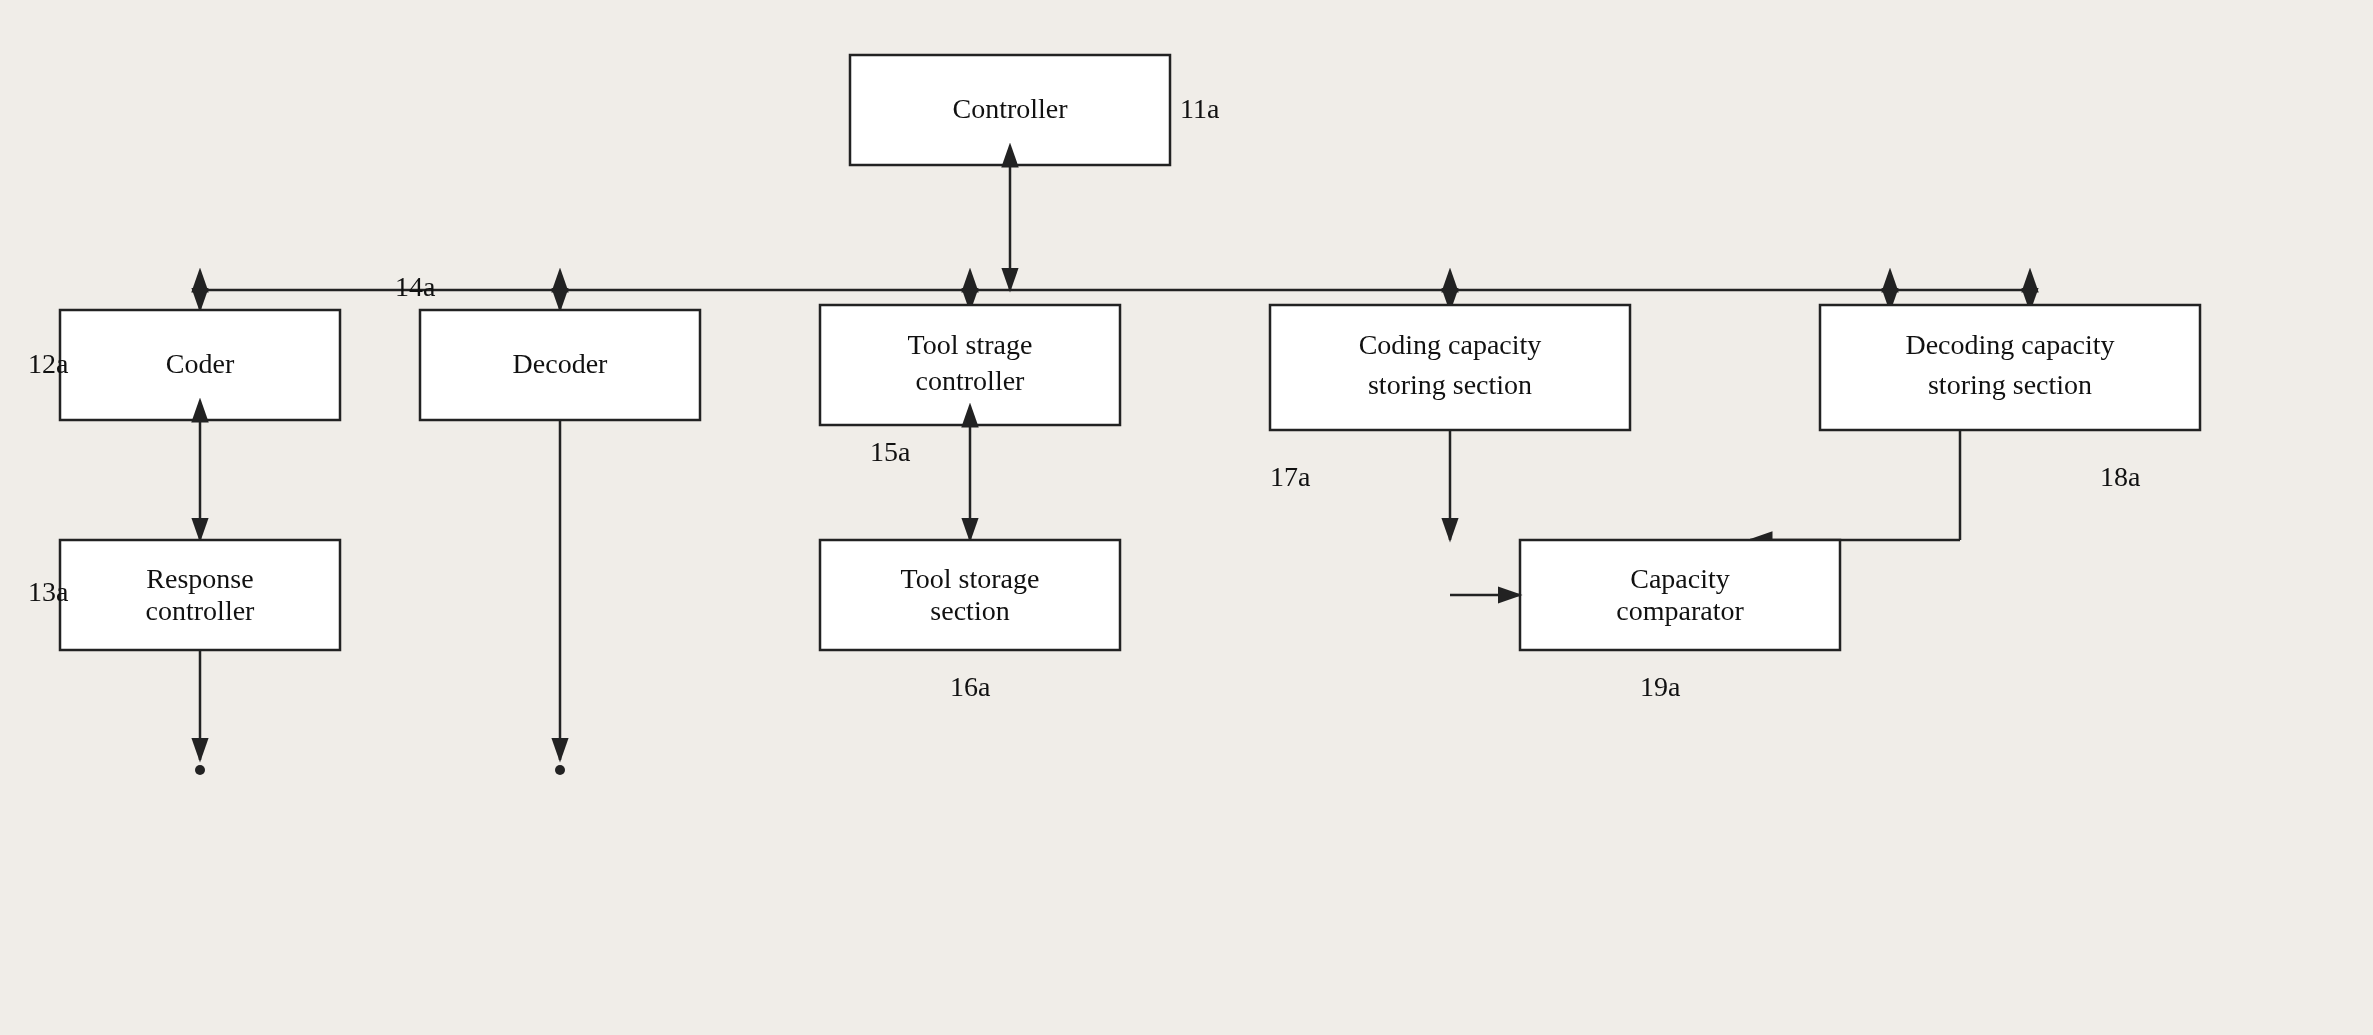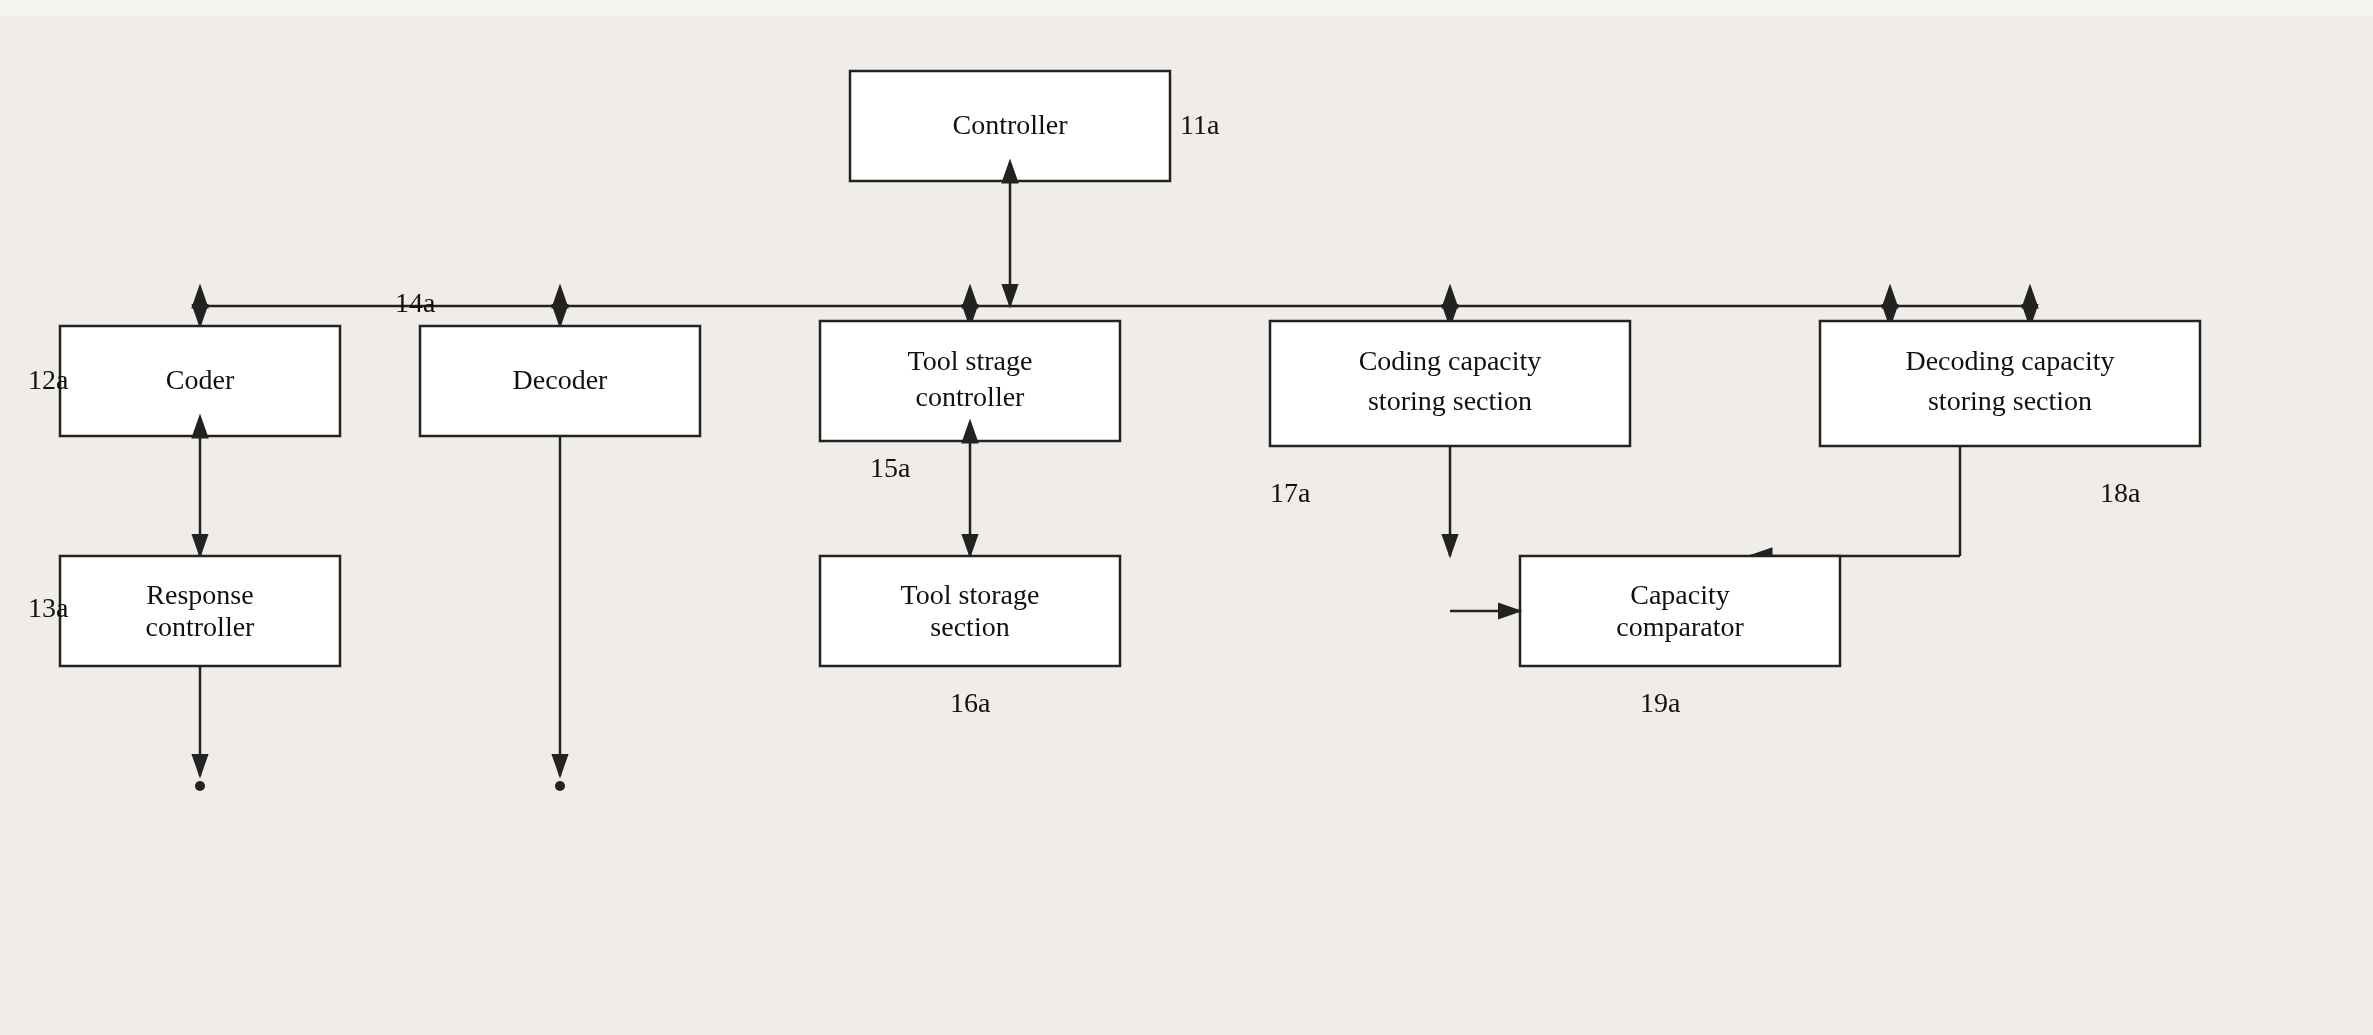--- a/index.html
+++ b/index.html
@@ -7,21 +7,21 @@
       background: #f5f5f0;
       width: 2373px;
       height: 1035px;
       font-family: 'Times New Roman', Times, serif;
       position: relative;
       overflow: hidden;
     }
 
     .diagram-container {
       position: absolute;
-      top: 16px; left: 0;
+      top: 0; left: 0;
       width: 2373px;
       height: 813px;
     }
 
     svg {
       width: 2373px;
       height: 1035px;
     }
 
     .box {

